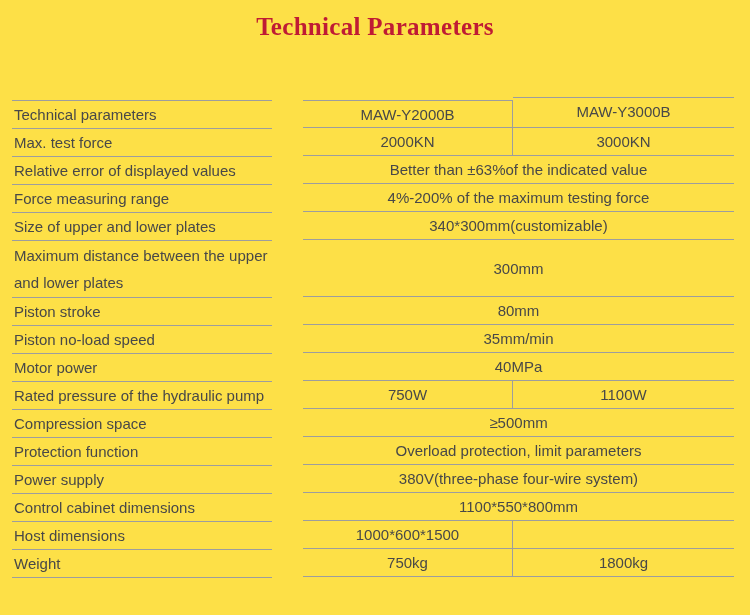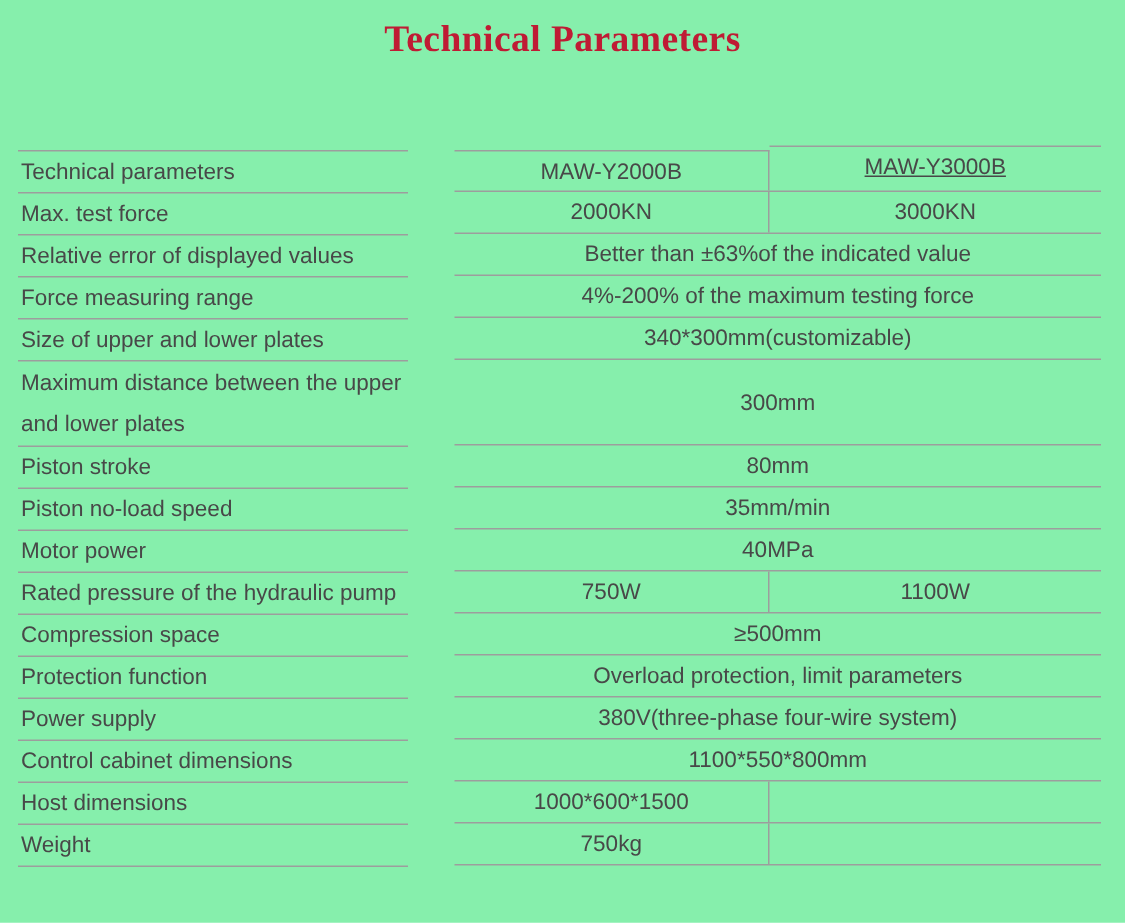--- a/index.html
+++ b/index.html
@@ -5,21 +5,21 @@
   :root{
     --line:#9d9d9d;
     --text:#484848;
     --title:#bf1b34;
   }
   *{margin:0;padding:0;box-sizing:border-box;}
   body{background:#fff;}
   .page{
     position:relative;
     width:750px;height:615px;
-    background:#86efac;
+    background:#fde047;
     overflow:hidden;
     font-family:"Liberation Sans", sans-serif;
     color:var(--text);
   }
   .title{
     position:absolute;
     top:13px;left:0;right:0;
     text-align:center;
     font-family:"Liberation Serif", serif;
     font-weight:bold;
@@ -64,21 +64,20 @@
   .rrow.split .cell:first-child{
     flex:0 0 210px;
     border-right:1px solid var(--line);
   }
   .rrow.header .cell{
     border-top:1px solid var(--line);
   }
   .rrow.header .cell:last-child{
     position:relative;
     top:-3px;
-    text-decoration:underline;
   }
 </style>
 </head>
 <body>
 
 <div class="page">
   <h1 class="title">Technical Parameters</h1>
   <div class="ltable" id="ltable">
       <div class="lrow">
         <span>Technical parameters</span>
@@ -173,15 +172,16 @@
         <div class="cell">380V(three-phase four-wire system)</div>
       </div>
       <div class="rrow">
         <div class="cell">1100*550*800mm</div>
       </div>
       <div class="rrow split">
         <div class="cell">1000*600*1500</div>
       </div>
       <div class="rrow split">
         <div class="cell">750kg</div>
+        <div class="cell">1800kg</div>
       </div>
     </div>
 </div>
 
 </body></html>

